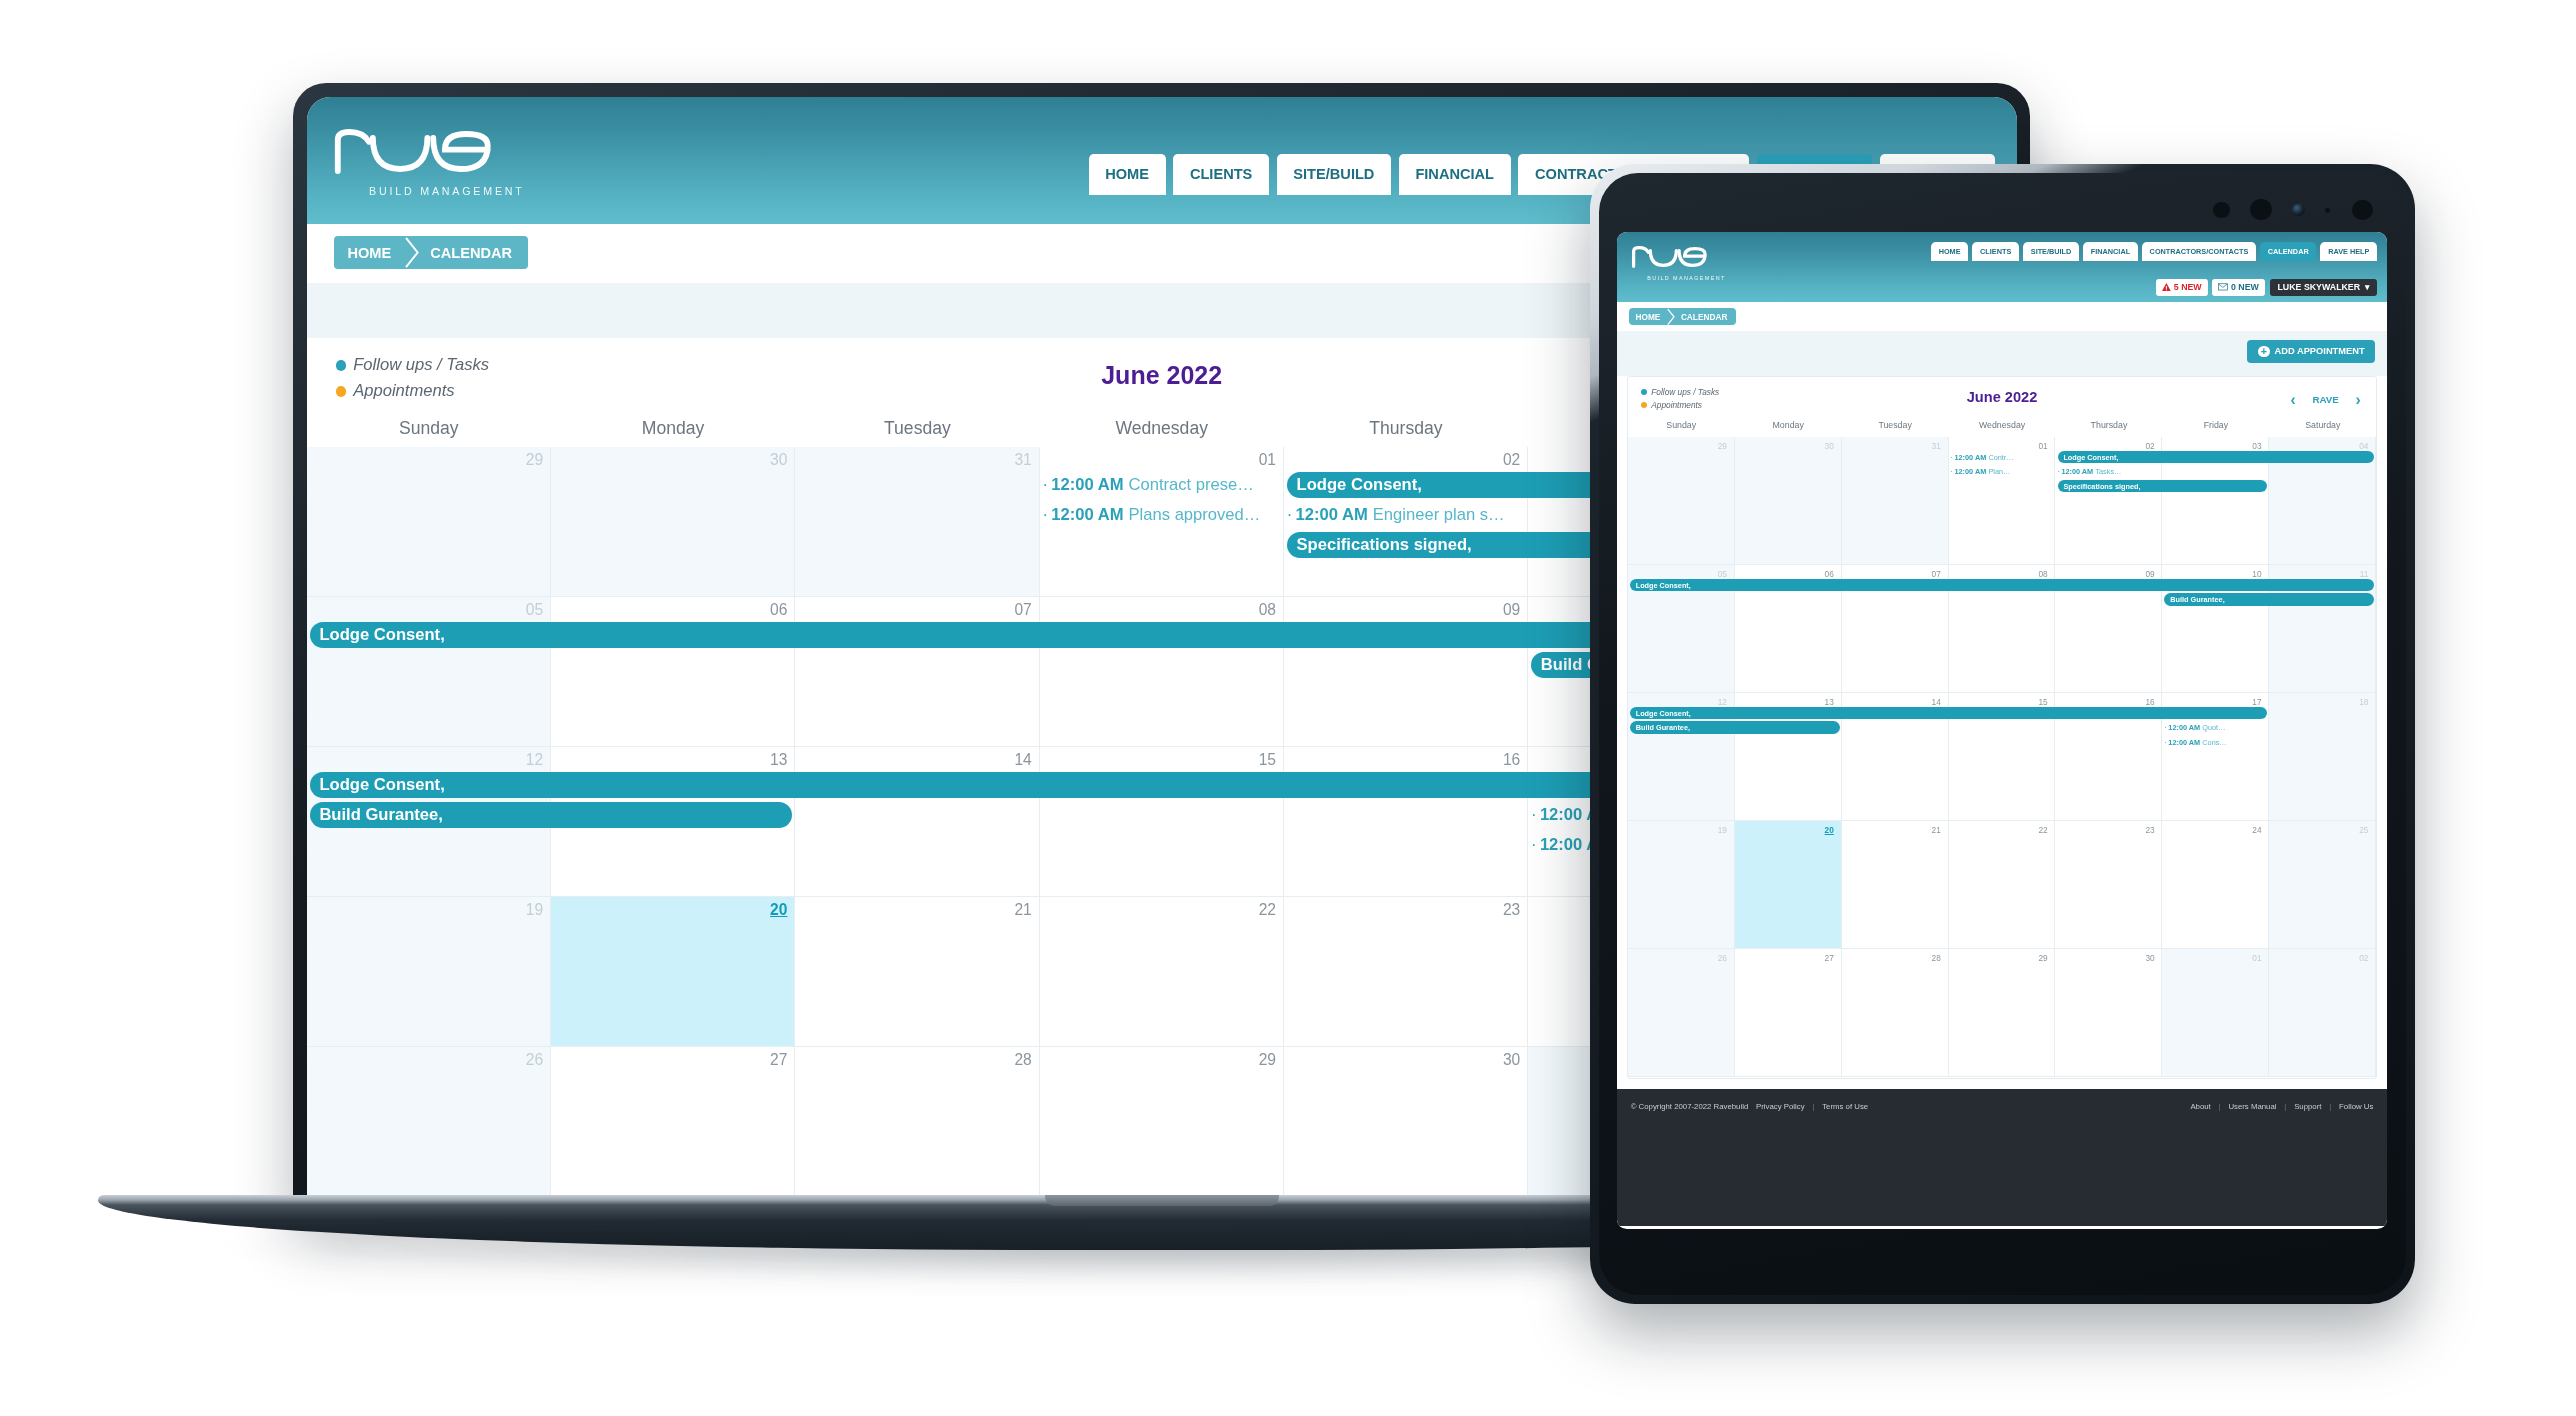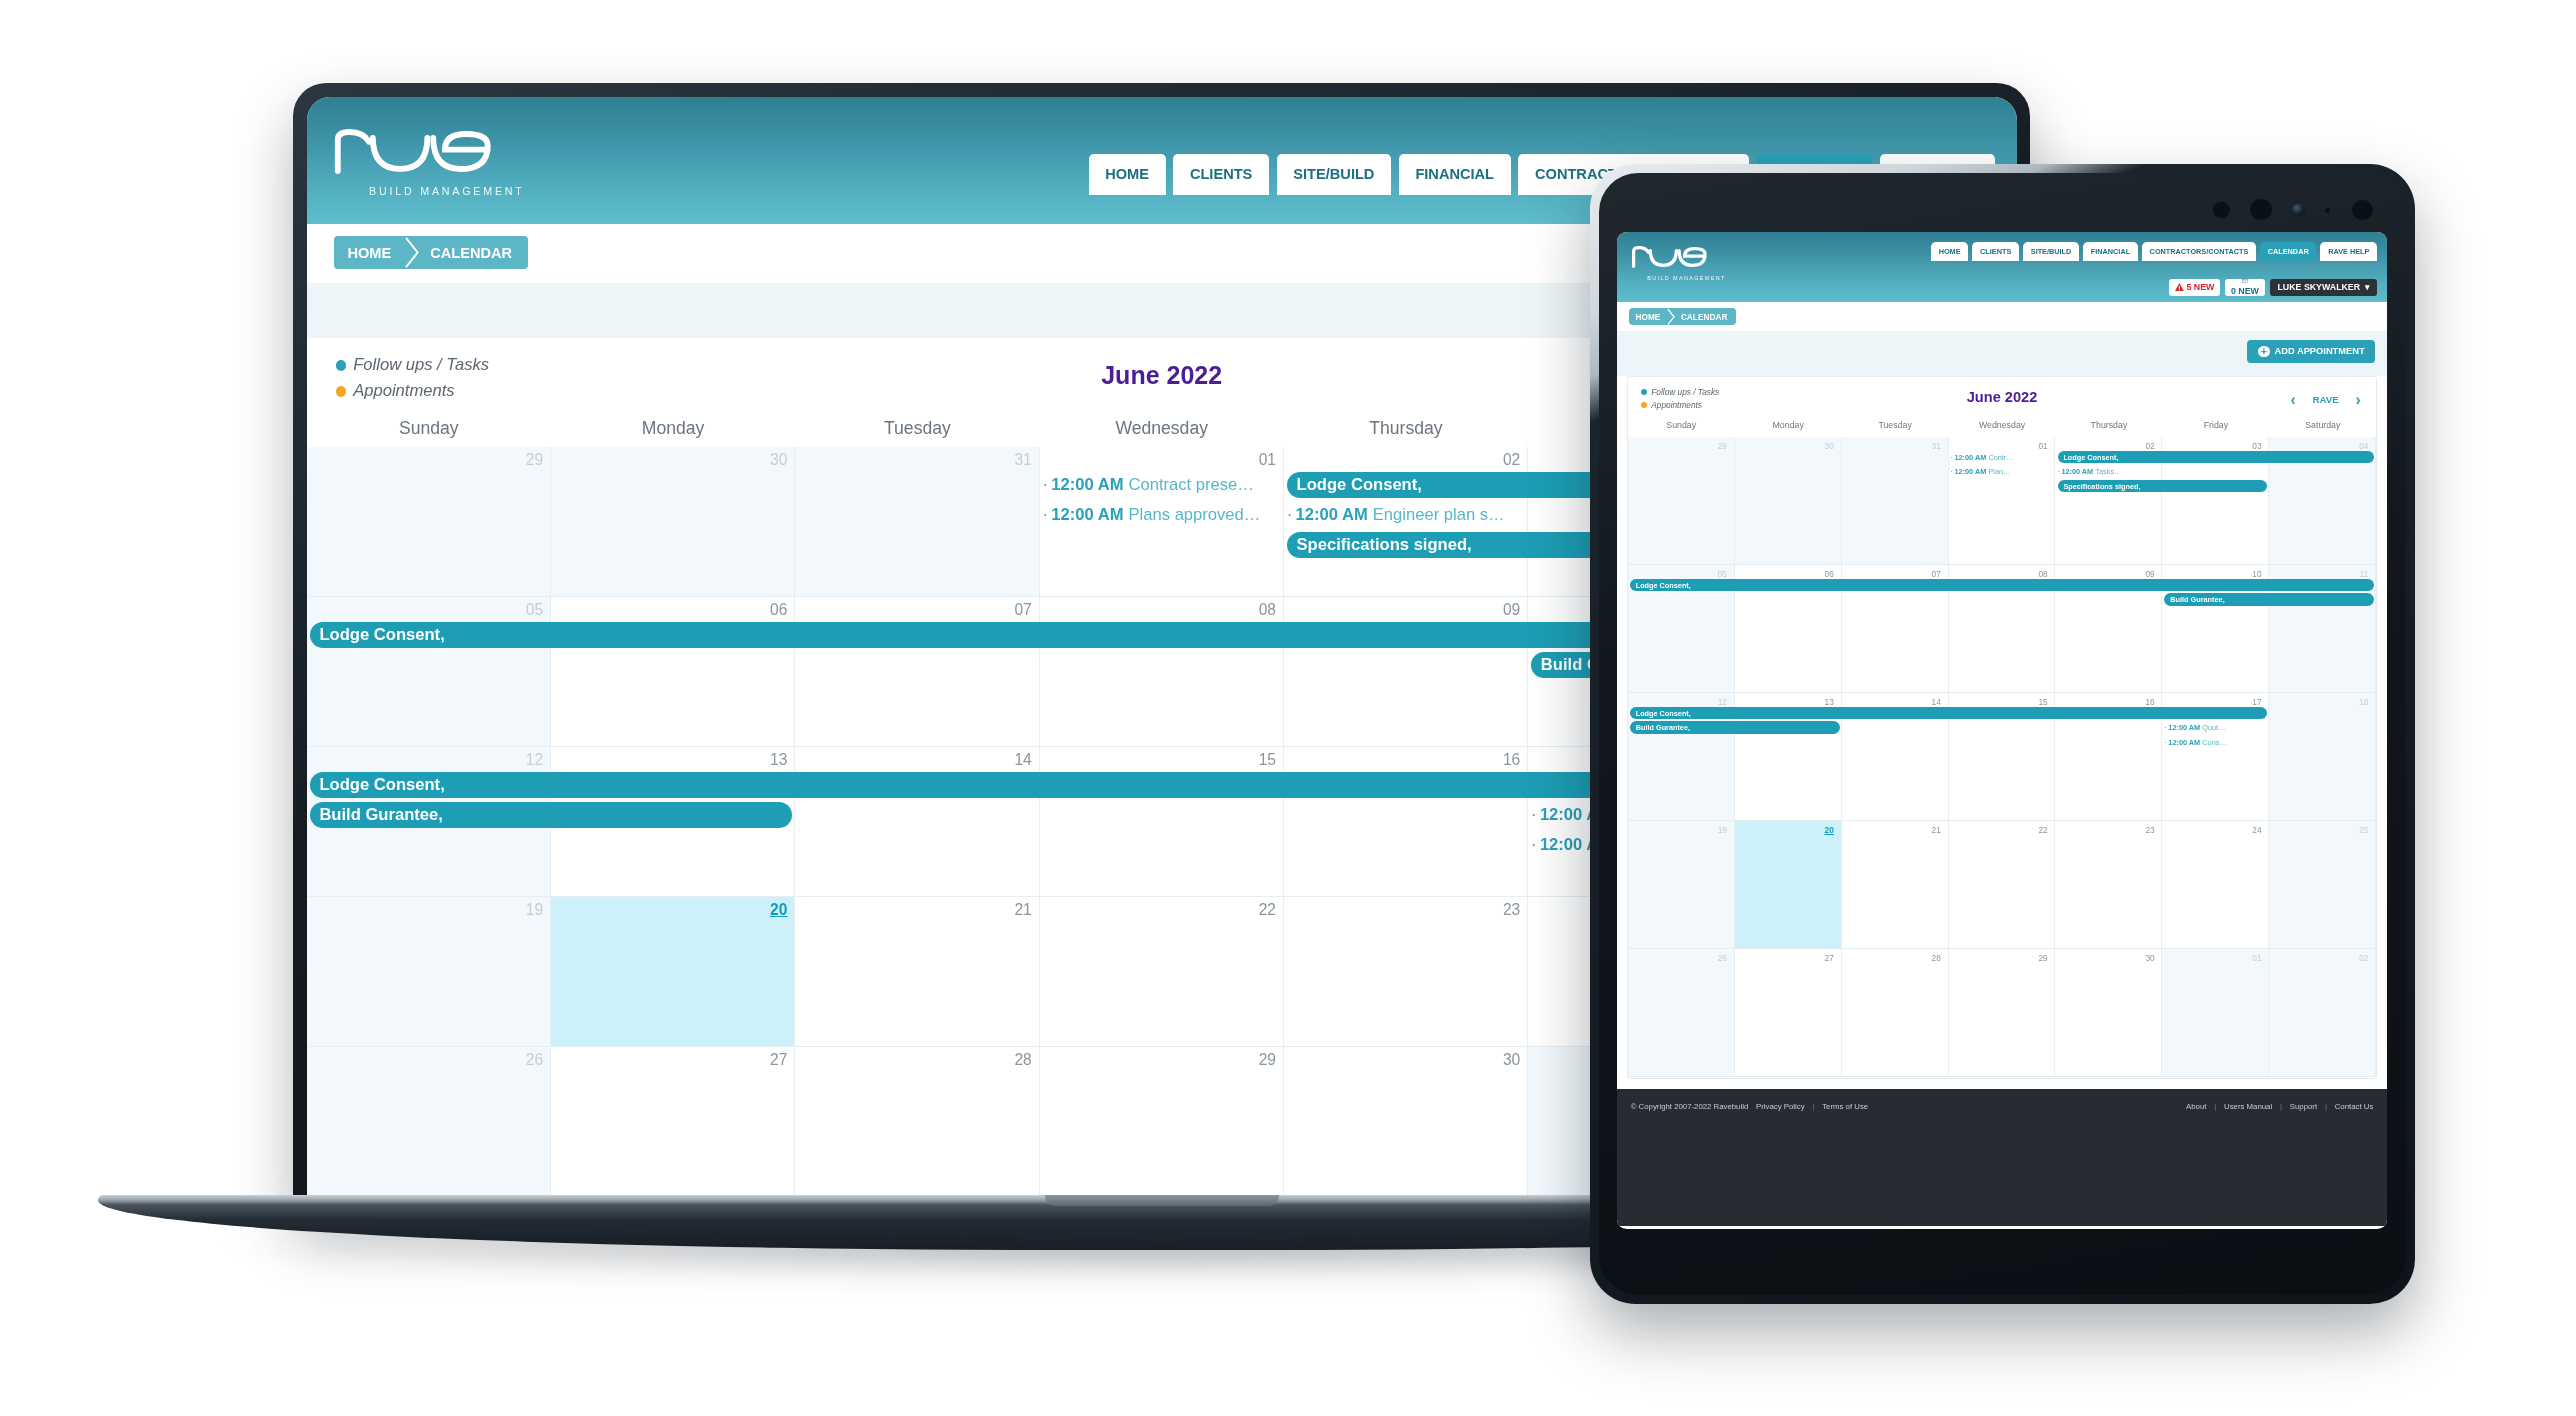--- a/index.html
+++ b/index.html
@@ -75,21 +75,21 @@
     border-radius: 4.9px 4.9px 0 0; white-space: nowrap;
   }
   .nav-item.active { background: #2aa1b8; color: #ffffff; }
 
   .userbar { position: absolute; display: flex; align-items: center; }
   .pill-alert, .pill-mail, .pill-user {
     display: flex; align-items: center; justify-content: center;
     border-radius: 2.9px; font-weight: bold; white-space: nowrap;
   }
   .pill-alert { background: #fff; color: #d6252b; }
-  .pill-mail { background: #fff; color: #1d6f82; flex-direction: column; }
+  .pill-mail { background: #fff; color: #1d6f82; }
   .pill-user { background: #2d3238; color: #fff; }
 
   .crumb-strip { background: #ffffff; position: relative; width: 100%; }
   .crumb {
     position: absolute; display: flex; align-items: center;
     background: #5cb6c6; color: #ffffff; border-radius: 3.9px; font-weight: bold;
   }
 
   .content-band { background: #eef5f8; position: relative; width: 100%; }
 
@@ -694,19 +694,19 @@
           <span class="vbar">|</span>
           <span>Terms of Use</span>
         </div>
         <div class="foot-r" style="right:13.7px; top:13.7px; font-size:7.8px; gap:7.8px;">
           <span>About</span>
           <span class="vbar">|</span>
           <span>Users Manual</span>
           <span class="vbar">|</span>
           <span>Support</span>
           <span class="vbar">|</span>
-          <span>Contact Us</span>
+          <span>Follow Us</span>
         </div>
       </div>
     </div>
   </div>
 </div>
 
 
 </body></html>

